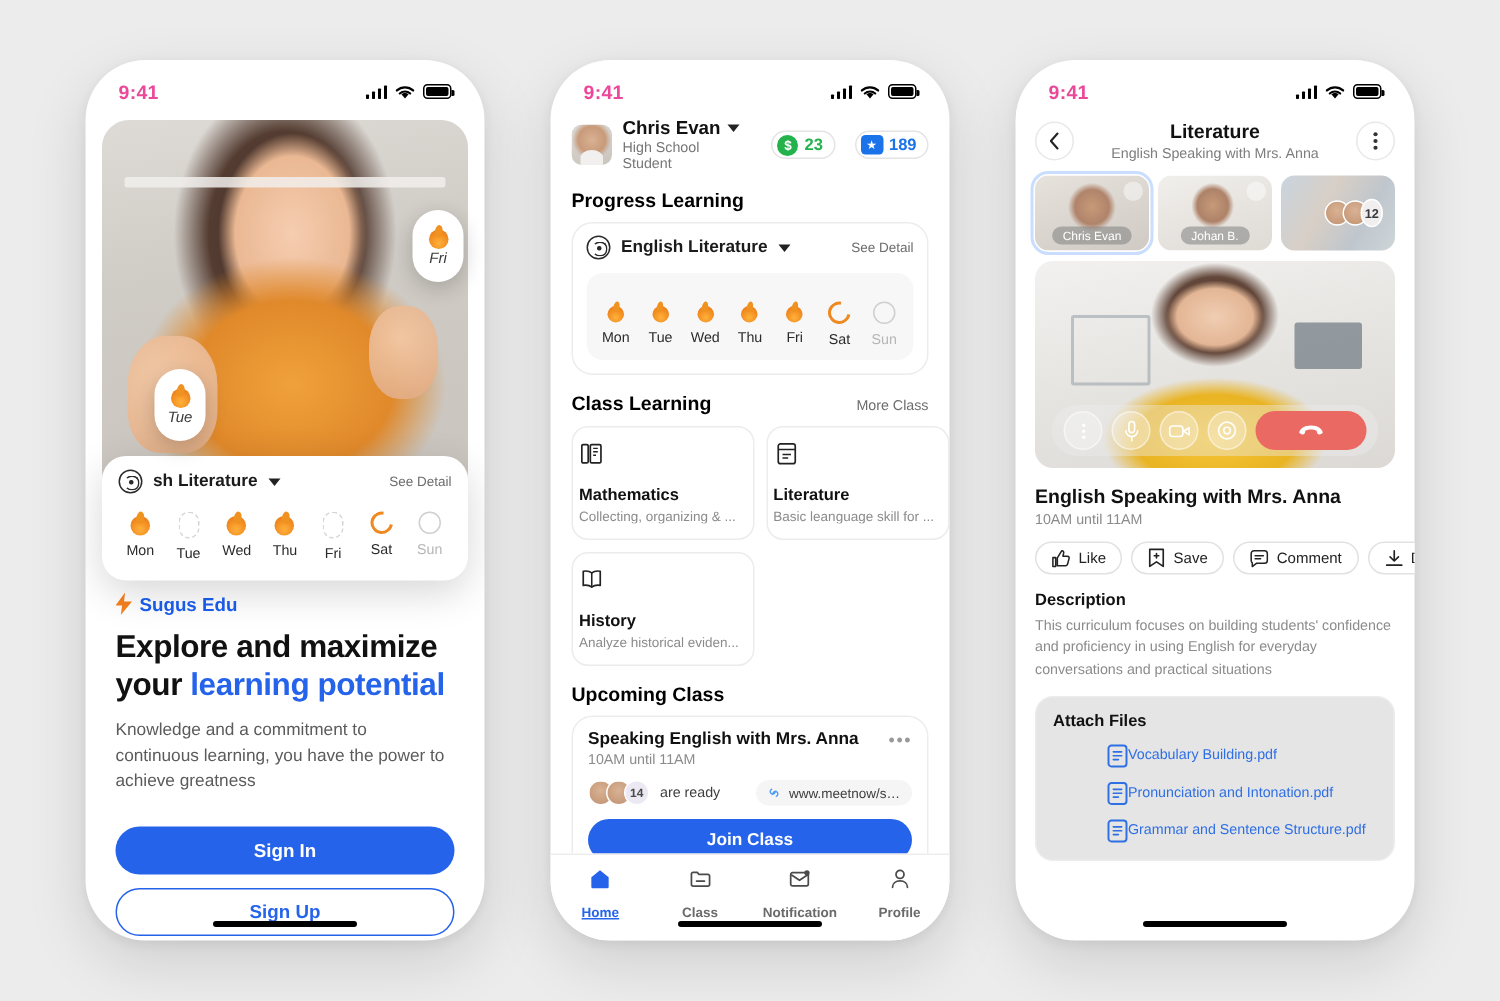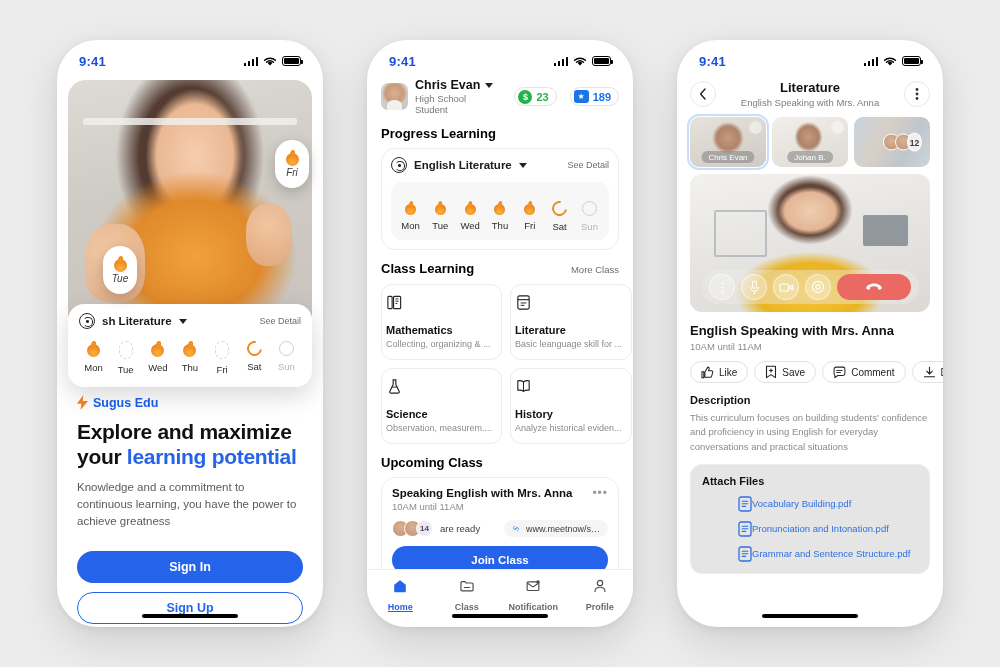--- a/index.html
+++ b/index.html
@@ -20,21 +20,21 @@
     overflow: hidden;
   }
   #phone1 { left: 57px;  top: 40px; width: 266px; height: 587px; }
   #phone2 { left: 367px; top: 40px; width: 266px; height: 587px; }
   #phone3 { left: 677px; top: 40px; width: 266px; height: 587px; }
 
   .statusbar {
     height: 36px; display: flex; align-items: center;
     justify-content: space-between; padding: 6px 22px 0 22px;
   }
-  .sb-time { font-size: 13px; font-weight: bold; color: #1d4ed8; letter-spacing: .2px; }
+  .sb-time { font-size: 13px; font-weight: bold; color: #ec4899; letter-spacing: .2px; }
   .sb-icons { display: flex; align-items: center; gap: 5px; }
   .bars { display: flex; align-items: flex-end; gap: 1.5px; height: 10px; }
   .bars i { display: block; width: 2.5px; background: #000; border-radius: .5px; }
   .bars i:nth-child(1){height:3.5px}.bars i:nth-child(2){height:5.5px}
   .bars i:nth-child(3){height:7.5px}.bars i:nth-child(4){height:9.5px}
   .batt { width: 19px; height: 10px; border: 1.3px solid #000; border-radius: 3px; padding: 1.3px; position: relative; }
   .batt::after { content:""; position:absolute; right:-3px; top:3px; width:1.6px; height:3.5px; background:#000; border-radius:0 1px 1px 0;}
   .batt span { display:block; height:100%; background:#000; border-radius:1.3px; }
 
   .homebar { position:absolute; bottom:9px; left:50%; transform:translateX(-50%);
@@ -434,28 +434,20 @@
             <div class="sicon"><svg width="17" height="17" viewBox="0 0 18 18">
                 <rect x="3" y="2" width="12" height="14" rx="1.6" stroke="#222" stroke-width="1.2" fill="none"></rect>
                 <path d="M3 6h12" stroke="#222" stroke-width="1.2"></path>
                 <path d="M6 9.5h6M6 12h4" stroke="#222" stroke-width="1"></path>
               </svg></div>
             <div class="sname">Literature</div>
             <div class="sdesc">Basic leanguage skill for ...</div>
           </div>
           <div class="subject">
             <div class="sicon"><svg width="17" height="17" viewBox="0 0 18 18">
-                <path d="M7 2h4M7.6 2v5L4 14.2c-.4.9.1 1.8 1.1 1.8h7.8c1 0 1.5-.9 1.1-1.8L10.4 7V2" stroke="#222" stroke-width="1.2" fill="none" stroke-linejoin="round"></path>
-                <path d="M6 9.6h6" stroke="#222" stroke-width="1"></path>
-              </svg></div>
-            <div class="sname">Science</div>
-            <div class="sdesc">Observation, measurem....</div>
-          </div>
-          <div class="subject">
-            <div class="sicon"><svg width="17" height="17" viewBox="0 0 18 18">
                 <path d="M9 4.2C7.4 2.9 5.4 2.6 3 3v10c2.4-.4 4.4-.1 6 1.2 1.6-1.3 3.6-1.6 6-1.2V3c-2.4-.4-4.4-.1-6 1.2Z" stroke="#222" stroke-width="1.2" fill="none" stroke-linejoin="round"></path>
                 <path d="M9 4.2v10" stroke="#222" stroke-width="1.1"></path>
               </svg></div>
             <div class="sname">History</div>
             <div class="sdesc">Analyze historical eviden...</div>
           </div>
         </div>
 
       <div class="sect-h">
         <div class="sect-title">Upcoming Class</div>

